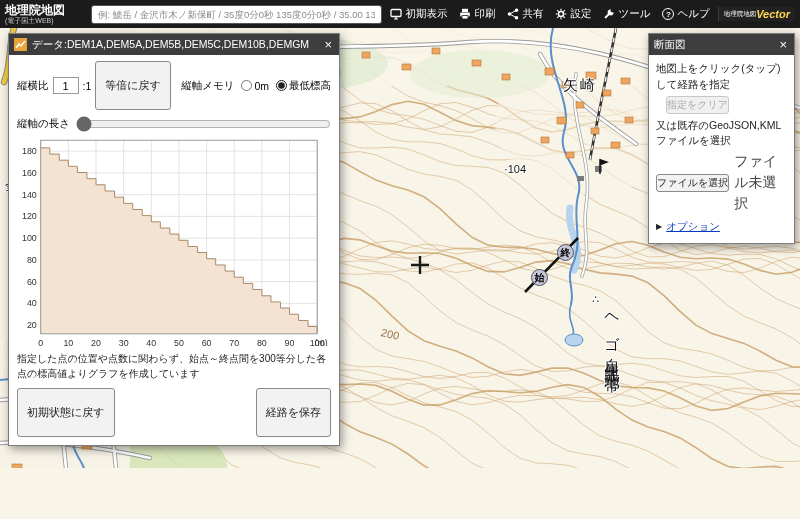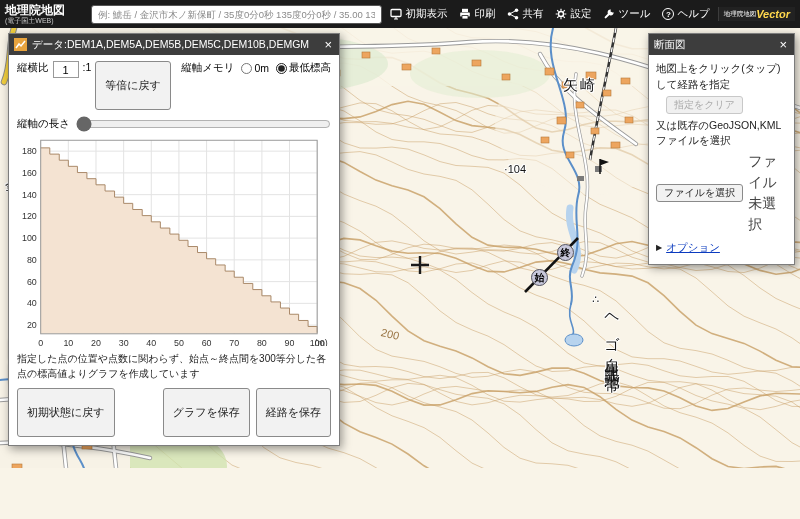--- a/index.html
+++ b/index.html
@@ -60,41 +60,41 @@
   .titlebar{height:21px;background:#3d3d3d;color:#fff;display:flex;align-items:center;
     padding:0 5px;gap:5px;font-size:10.5px;cursor:move}
   .titlebar .close{margin-left:auto;color:#fff;font-size:13px;line-height:1;cursor:pointer;
     background:none;border:none;padding:0 2px}
   .btn{background:#f2f2f2;border:1px solid #8a8a8a;border-radius:3px;font-size:11px;
     padding:16px 9px;cursor:pointer;color:#222;white-space:nowrap}
   .btn.disabled{color:#aaa;background:#f0f0f0;border-color:#c8c8c8;cursor:default}
 
   .profile-panel{left:8px;top:33px;width:332px}
   .p-body{padding:6px 8px 8px}
-  .row1{display:flex;align-items:flex-start;font-size:10.5px;gap:4px}
+  .row1{display:flex;align-items:center;font-size:10.5px;gap:4px}
   .aspect-input{width:26px;height:17px;font-size:11px;text-align:center;border:1px solid #999}
   .radio-group{margin-left:auto;display:flex;align-items:center;font-size:10.5px}
   .radio-group input[type=radio]{width:11px;height:11px;margin:0 2px 0 7px;accent-color:#222}
   .row2{display:flex;align-items:center;font-size:10.5px;margin-top:7px;gap:6px}
   .row2 input[type=range]{flex:1;height:12px;accent-color:#666}
   #chart-wrap{margin-top:3px}
   .grid{stroke:#e3e3e3;stroke-width:1}
   .plot-border{fill:none;stroke:#999;stroke-width:1}
   .area{fill:#f4e3d2}
   .profile-line{fill:none;stroke:#a98868;stroke-width:1}
   .tick{font-size:9px;fill:#333;text-anchor:middle;font-family:"Liberation Sans","DejaVu Sans",sans-serif}
   .ylab{text-anchor:end}
   .note{font-size:10px;color:#222;line-height:1.45;margin-top:2px}
   .btnrow{display:flex;gap:6px;margin-top:7px;align-items:center}
   .spacer{flex:1}
 
   .cross-panel{left:648px;top:33px;width:147px}
   .c-body{padding:6px 7px 8px;font-size:10.5px;line-height:1.5;color:#222}
   .c-title{font-size:11px;font-weight:600;margin-bottom:1px}
-  .c-body .btn{font-size:10px;padding:1px 7px;margin:3px 0 4px 10px;display:inline-block}
+  .c-body .btn{font-size:10px;padding:1px 0;margin:3px 0 4px 10px;display:inline-block}
   .filerow{display:flex;align-items:center;gap:5px;margin:2px 0 0}
   .file-btn{font-size:10px;padding:1px 6px;margin:0 !important}
   .file-status{font-size:14px;color:#444}
   .options{margin-top:5px;font-size:10.5px;display:flex;align-items:center;gap:4px}
   .options .tri{font-size:8px;color:#222}
   .options a{color:#0b3bbf;text-decoration:underline;cursor:pointer}
 </style>
 </head>
 <body>
 
@@ -422,21 +422,20 @@
             <text x="-4" y="146.14606741573033" class="tick ylab">60</text>
             <text x="-4" y="168.1685393258427" class="tick ylab">40</text>
             <text x="-4" y="190.19101123595505" class="tick ylab">20</text>
             <text x="284" y="208" class="tick" text-anchor="start">(m)</text>
           </svg>
       </div>
       <div class="note">指定した点の位置や点数に関わらず、始点～終点間を300等分した各点の標高値よりグラフを作成しています</div>
       <div class="btnrow">
         <button class="btn">初期状態に戻す</button>
         <span class="spacer"></span>
-        <button class="btn">グラフを保存</button>
         <button class="btn">経路を保存</button>
       </div>
     </div>
   </section>
 
   <section class="panel cross-panel">
     <div class="titlebar">
       <span>断面図</span>
       <button class="close">×</button>
     </div>

